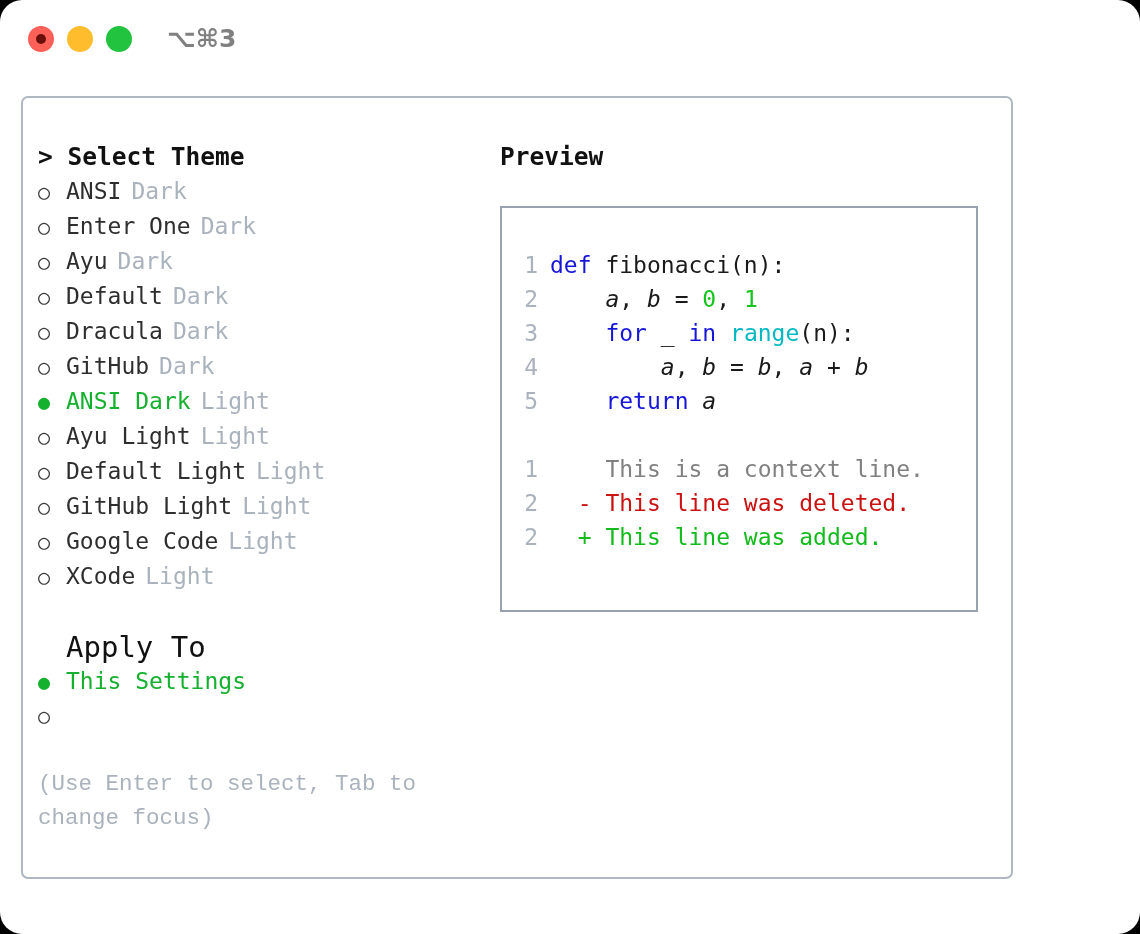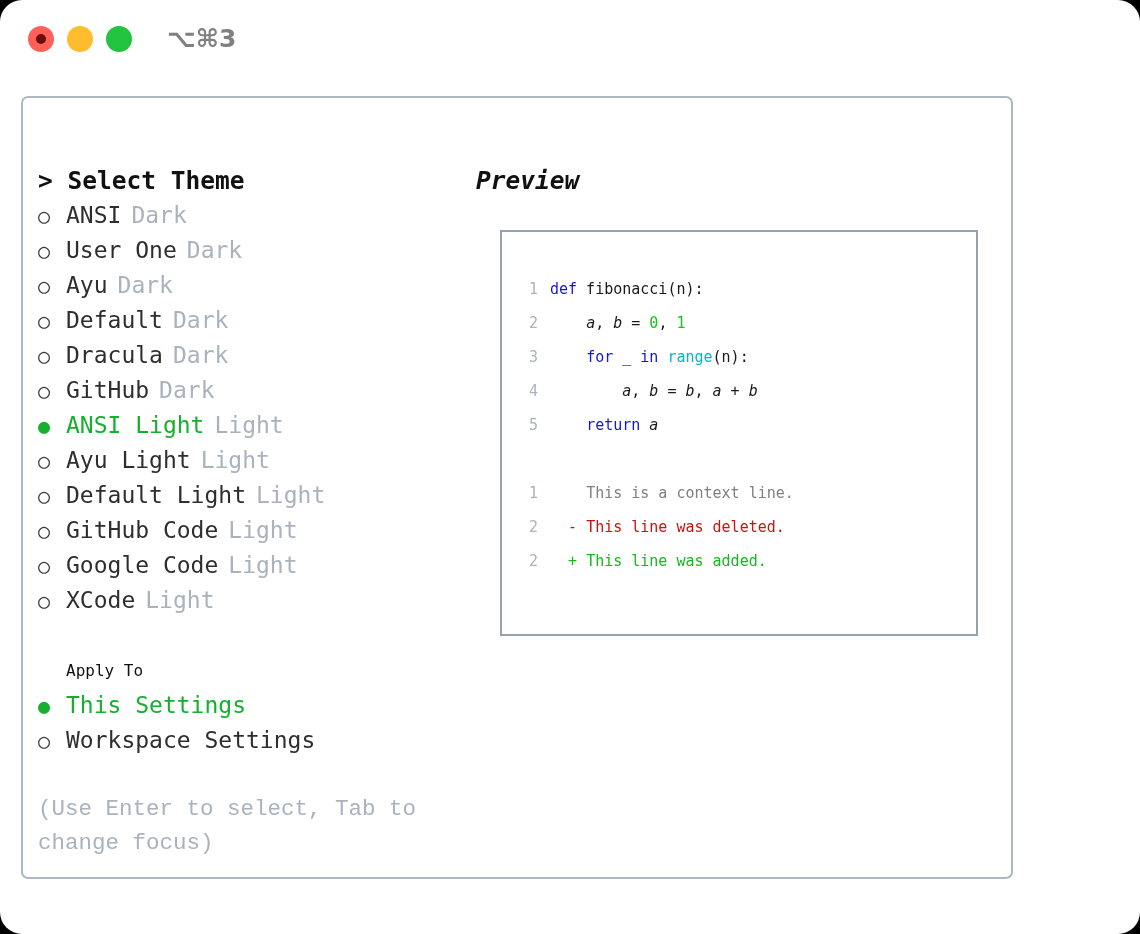--- a/index.html
+++ b/index.html
@@ -79,36 +79,35 @@
     height: 783px;
     border: 2px solid #aeb7c2;
     border-radius: 7px;
     box-sizing: border-box;
     background: #ffffff;
   }
 
   .columns {
     position: absolute;
     left: 0; top: 0;
-    width: 100%; height: 100%; margin-top: 24px;
+    width: 100%; height: 100%;
   }
 
   
   .col-left {
     position: absolute;
     left: 15px;
     top: 42px;
     width: 450px;
   }
   .col-right {
     position: absolute;
-    left: 453px;
+    left: 477px;
     top: 42px;
     width: 500px;
-    font-style: italic;
   }
 
   .section-title {
     font-family: "DejaVu Sans Mono", monospace;
     font-size: 24.5px;
     font-weight: 700;
     color: #111111;
     line-height: 34px;
     white-space: pre;
   }
@@ -135,21 +134,21 @@
   }
   .marker.sel {
     color: #14b02e;
   }
   .row .name  { color: #2e2e2e; }
   .row.selected .name { color: #14b02e; }
   .row .badge { color: #a9b2bd; margin-left: 10px; text-align: center; }
 
   .apply-head {
     font-family: "DejaVu Sans Mono", monospace;
-    font-size: 16px;
+    font-size: 29px;
     color: #111111;
     line-height: 34px;
     padding-left: 28px;
     white-space: pre;
   }
   .spacer-1 { height: 36px; }
   .spacer-2 { height: 34px; }
 
   .hint {
     font-family: Liberation Mono, monospace;
@@ -169,21 +168,21 @@
     height: 406px;
     border: 2px solid #97a2b0;
     box-sizing: border-box;
     background: #ffffff;
   }
   .code {
     position: absolute;
     left: 22px;
     top: 40px;
     font-family: "DejaVu Sans Mono", monospace;
-    font-size: 15px;
+    font-size: 23px;
     line-height: 34px;
     white-space: pre;
   }
   .cl { display: block; white-space: pre; }
   .ln {
     color: #a9b2bd;
     display: inline-block;
     width: 14px;
     text-align: right;
     margin-right: 12px;
@@ -214,40 +213,40 @@
 
   <div class="panel">
     <div class="columns">
 
       <div class="col-left">
 
         <div class="section-title">&gt; Select Theme</div>
 
         <ul class="theme-list" id="theme-list">
             <li class="row"><span class="marker">○</span><span class="name">ANSI</span><span class="badge">Dark</span></li>
-            <li class="row"><span class="marker">○</span><span class="name">User One</span><span class="badge">Dark</span></li>
+            <li class="row"><span class="marker">○</span><span class="name">Enter One</span><span class="badge">Dark</span></li>
             <li class="row"><span class="marker">○</span><span class="name">Ayu</span><span class="badge">Dark</span></li>
             <li class="row"><span class="marker">○</span><span class="name">Default</span><span class="badge">Dark</span></li>
             <li class="row"><span class="marker">○</span><span class="name">Dracula</span><span class="badge">Dark</span></li>
             <li class="row"><span class="marker">○</span><span class="name">GitHub</span><span class="badge">Dark</span></li>
-            <li class="row selected"><span class="marker sel">●</span><span class="name">ANSI Light</span><span class="badge">Light</span></li>
+            <li class="row selected"><span class="marker sel">●</span><span class="name">ANSI Dark</span><span class="badge">Light</span></li>
             <li class="row"><span class="marker">○</span><span class="name">Ayu Light</span><span class="badge">Light</span></li>
             <li class="row"><span class="marker">○</span><span class="name">Default Light</span><span class="badge">Light</span></li>
-            <li class="row"><span class="marker">○</span><span class="name">GitHub Code</span><span class="badge">Light</span></li>
+            <li class="row"><span class="marker">○</span><span class="name">GitHub Light</span><span class="badge">Light</span></li>
             <li class="row"><span class="marker">○</span><span class="name">Google Code</span><span class="badge">Light</span></li>
             <li class="row"><span class="marker">○</span><span class="name">XCode</span><span class="badge">Light</span></li>
           </ul>
 
         <div class="spacer-1"></div>
 
         <div class="apply-head">Apply To</div>
 
         <ul class="apply-list" id="apply-list">
             <li class="row selected"><span class="marker sel">●</span><span class="name">This Settings</span></li>
-            <li class="row"><span class="marker">○</span><span class="name">Workspace Settings</span></li>
+            <li class="row"><span class="marker">○</span></li>
           </ul>
 
         <div class="spacer-2"></div>
 
         <div class="hint">(Use Enter to select, Tab to change focus)</div>
       </div>
 
       <div class="col-right">
         <div class="section-title">Preview</div>
       </div>

